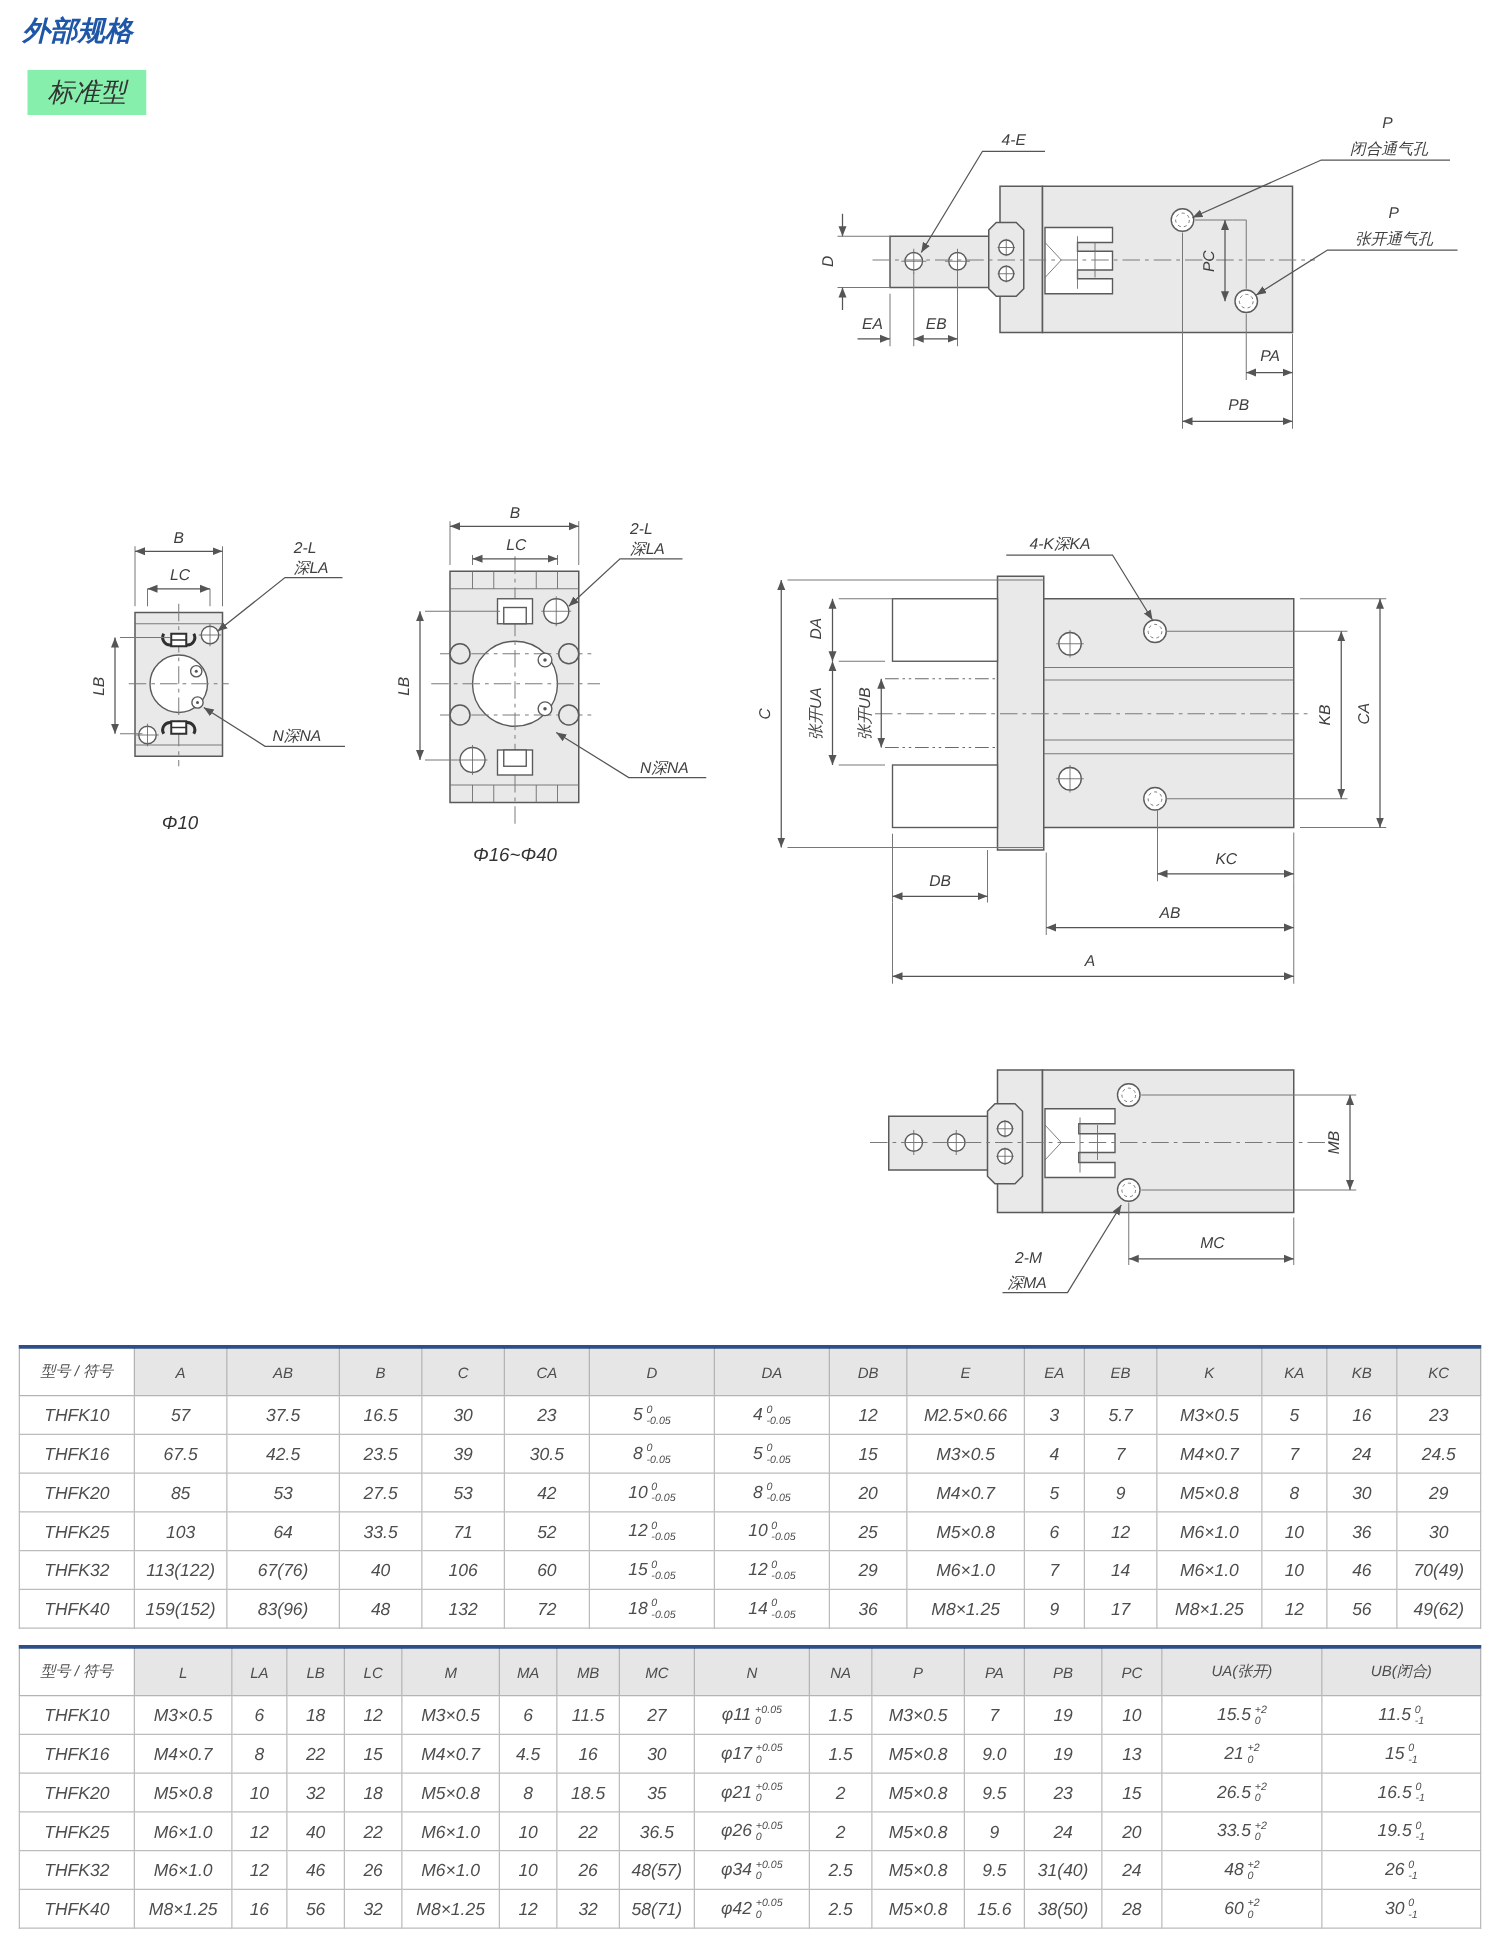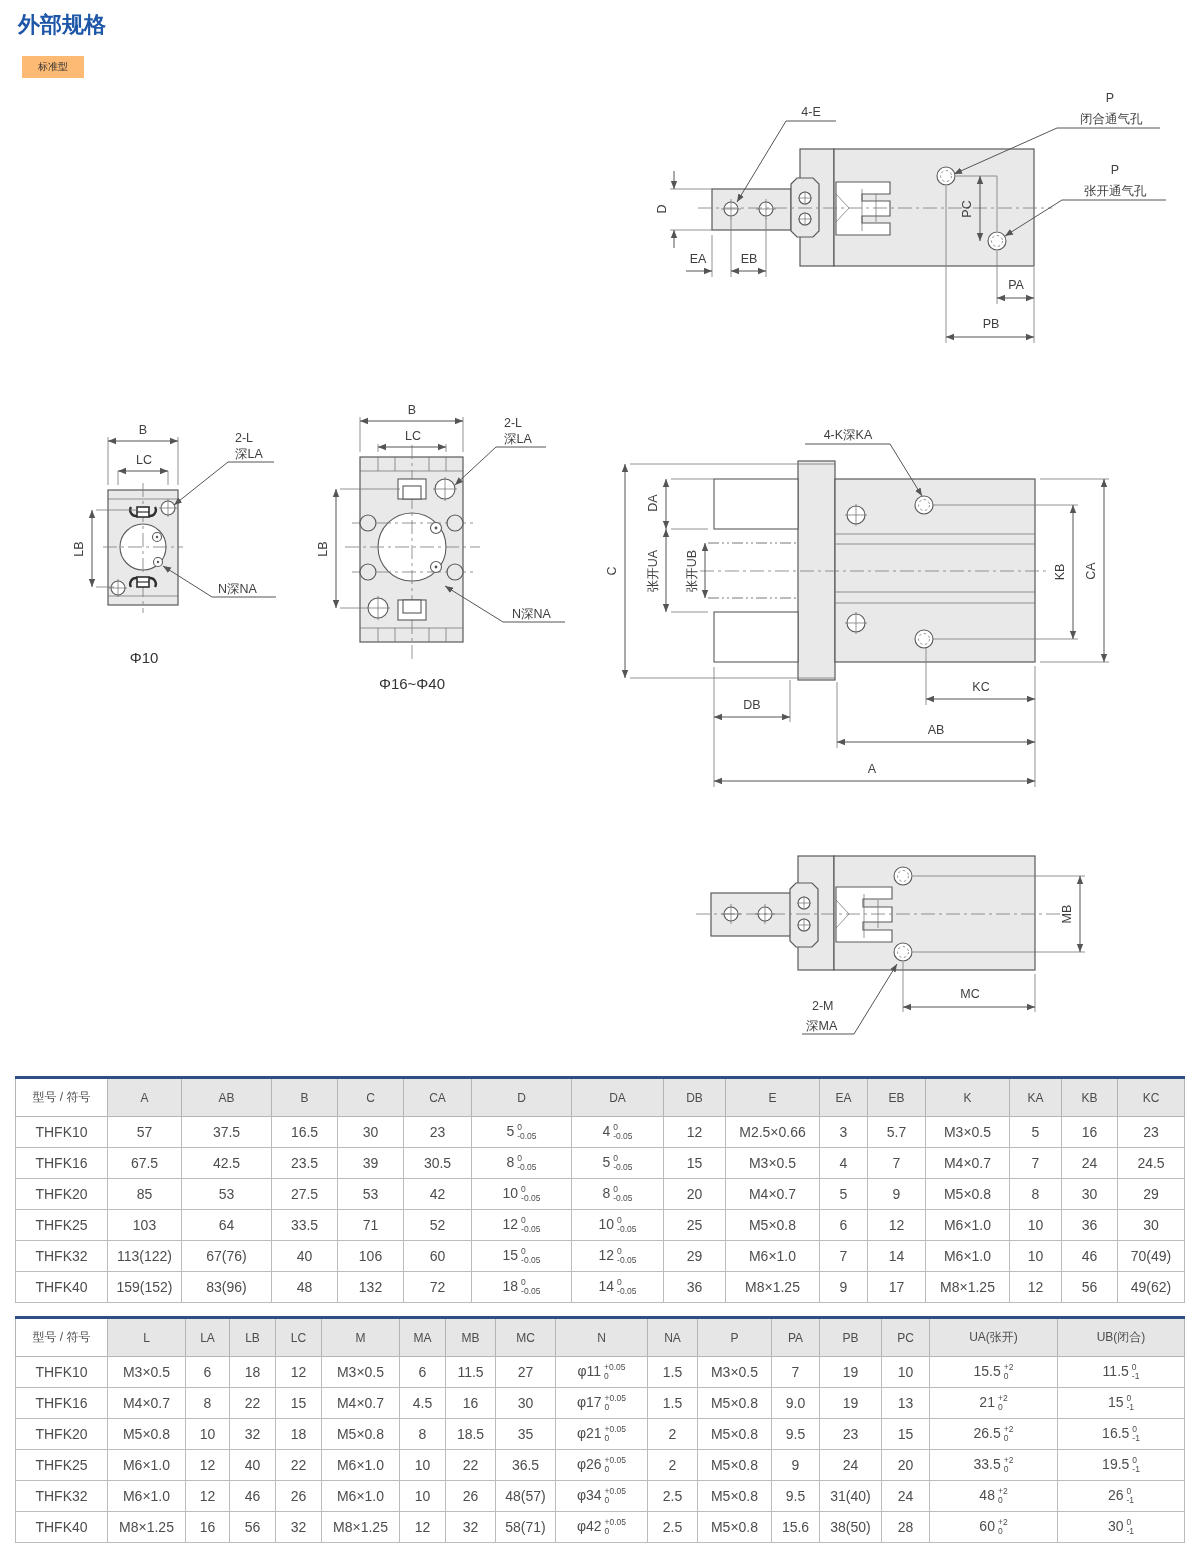--- a/index.html
+++ b/index.html
@@ -1,19 +1,19 @@
 <!DOCTYPE html>
 <html><head>
 <meta charset="utf-8">
 <style>
   html,body{margin:0;padding:0;background:#ffffff;}
   body{font-family:"Liberation Sans", sans-serif;}
-  #page{position:relative;width:1200px;height:1548px;background:#fff;overflow:hidden;}
+  #page{position:relative;width:1200px;height:1548px;background:#fff;overflow:hidden;font-style:italic;}
   .page-title{position:absolute;left:18px;top:10px;font-size:22px;font-weight:bold;color:#1e56a8;}
-  .type-tag{position:absolute;left:22px;top:56px;background:#fdba74;color:#333;font-size:10px;padding:4px 16px;}
+  .type-tag{position:absolute;left:22px;top:56px;background:#86efac;color:#333;font-size:21px;padding:4px 16px;}
   svg{position:absolute;overflow:visible;}
   svg text{font-family:"Liberation Sans",sans-serif;font-size:12.5px;fill:#3f3f3f;}
   svg text.cap{font-size:15px;fill:#333;}
   .part{fill:#e9e9e9;stroke:#5a5a5a;stroke-width:1.2;}
   .wht{fill:#ffffff;stroke:#5a5a5a;stroke-width:1.1;}
   .thin{stroke:#6a6a6a;stroke-width:.7;fill:none;}
   .ext{stroke:#777;stroke-width:.8;fill:none;}
   .dim{stroke:#555;stroke-width:1;fill:none;}
   .ldr{stroke:#555;stroke-width:1;fill:none;}
   .cl{stroke:#7a7a7a;stroke-width:.8;fill:none;stroke-dasharray:14 4 3 4;}

